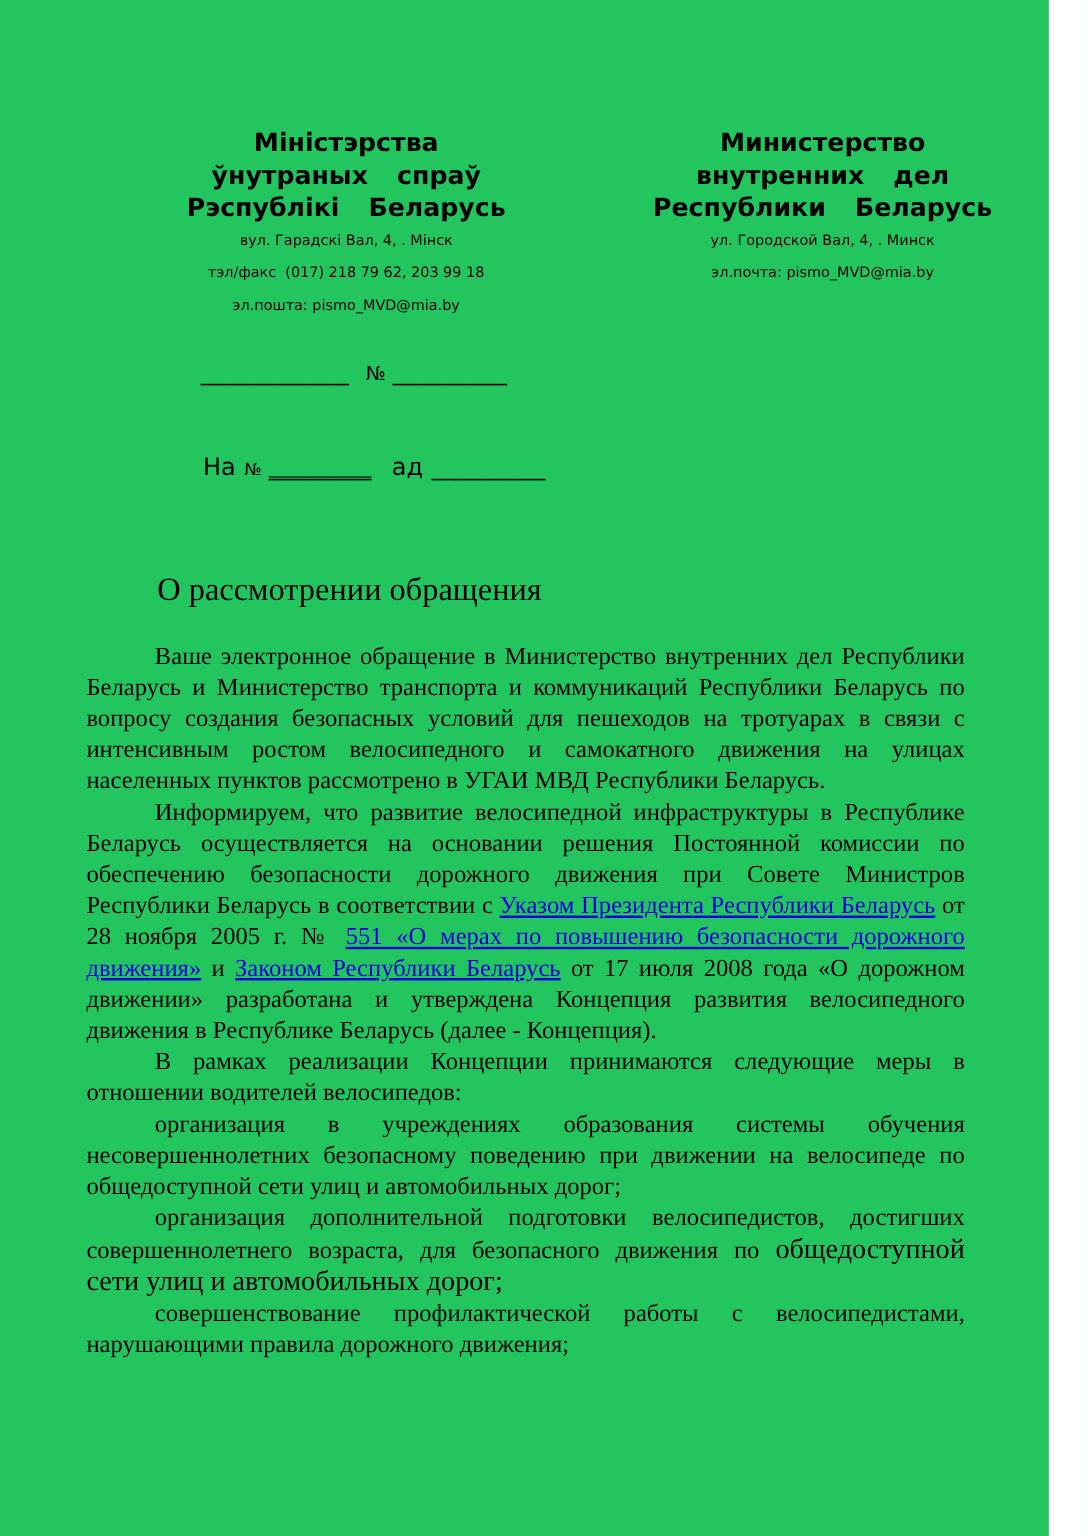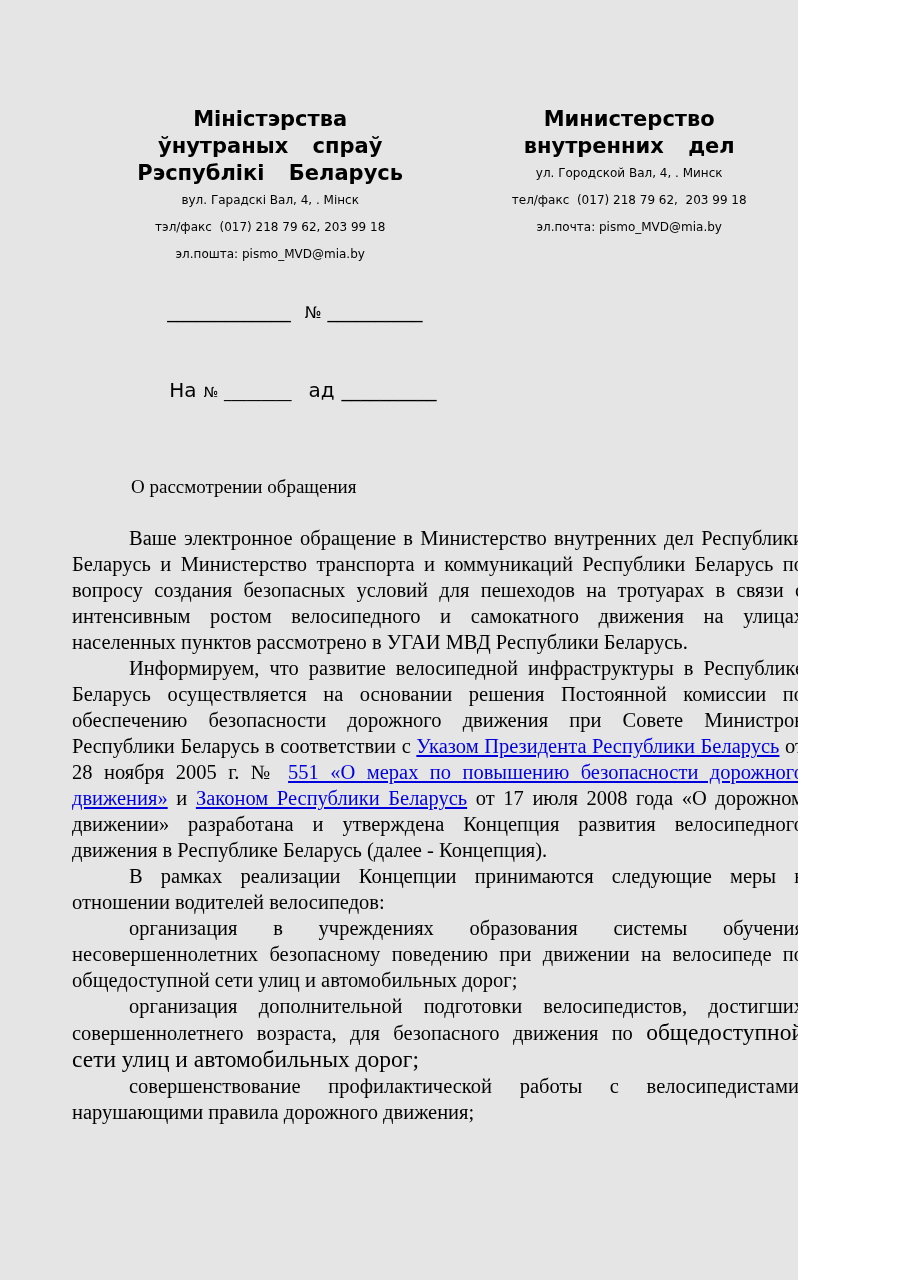--- a/index.html
+++ b/index.html
@@ -1,20 +1,20 @@
 <!DOCTYPE html>
 <html><head>
 <meta charset="utf-8">
 <style>
   html, body { margin: 0; padding: 0; background: #ffffff; }
   .page {
     position: relative;
-    width: 798px;
+    width: 874px;
     height: 1280px;
-    background: #e5e5e5;
+    background: #22c55e;
     color: #000000;
     overflow: hidden;
   }
   
   .letterhead { display: flex; padding-top: 106px; margin-left: 113px; }
   .lh-col { }
   .lh-left  { width: 352px; }
   .lh-right { width: 378px; margin-left: 33px; }
   .org-line {
     font-family: "DejaVu Sans", sans-serif;
@@ -35,28 +35,28 @@
   
   .ref-block {
     margin: 6px 0 0 131px;
     font-family: "DejaVu Sans", sans-serif;
     font-size: 19px;
   }
   .ref-line { line-height: 25px; white-space: pre; }
   .no-sign-1 { font-size: 16px; margin: 0 6px 0 14px; }
   .ref-line-2 { margin-top: 3px; font-size: 20px; }
   .no-sign-2 { font-size: 14px; margin-left: 7px; }
-  .ref-line-2 .blank-in-no { margin-left: 6px; font-size: 15px; }
+  .ref-line-2 .blank-in-no { margin-left: 6px; font-size: 19px; text-decoration: underline; }
   .ad-label { margin-left: 17px; }
   .ref-line-2 .blank-in-date { margin-left: 7px; font-size: 19px; }
   
   .subject {
     margin: 46px 0 0 131px;
     font-family: "Liberation Serif", serif;
-    font-size: 19px;
+    font-size: 27px;
   }
   .body-text {
     margin: 27px 0 0 72px;
     width: 732px;
     font-family: Liberation Serif, serif;
     font-size: 20.5px;
     line-height: 26px;
     text-align: justify;
   }
   .body-text p { margin: 0; text-indent: 57px; }
@@ -73,22 +73,22 @@
       <div class="org-line">Міністэрства</div>
       <div class="org-line">ўнутраных спраў</div>
       <div class="org-line">Рэспублікі Беларусь</div>
       <div class="addr-line">вул. Гарадскі Вал, 4, . Мінск</div>
       <div class="addr-line">тэл/факс  (017) 218 79 62, 203 99 18</div>
       <div class="addr-line">эл.пошта: pismo_MVD@mia.by</div>
     </div>
     <div class="lh-col lh-right">
       <div class="org-line">Министерство</div>
       <div class="org-line">внутренних дел</div>
+      <div class="org-line">Республики Беларусь</div>
       <div class="addr-line">ул. Городской Вал, 4, . Минск</div>
-      <div class="addr-line">тел/факс  (017) 218 79 62,  203 99 18</div>
       <div class="addr-line">эл.почта: pismo_MVD@mia.by</div>
     </div>
   </div>
 
   <div class="ref-block">
     <div class="ref-line ref-line-1">
       <span class="blank-out-date">_____________</span><span class="no-sign-1">№</span><span class="blank-out-no">__________</span>
     </div>
     <div class="ref-line ref-line-2">
       <span class="na-label">На</span><span class="no-sign-2">№</span><span class="blank-in-no">_________</span><span class="ad-label">ад</span><span class="blank-in-date">__________</span>

